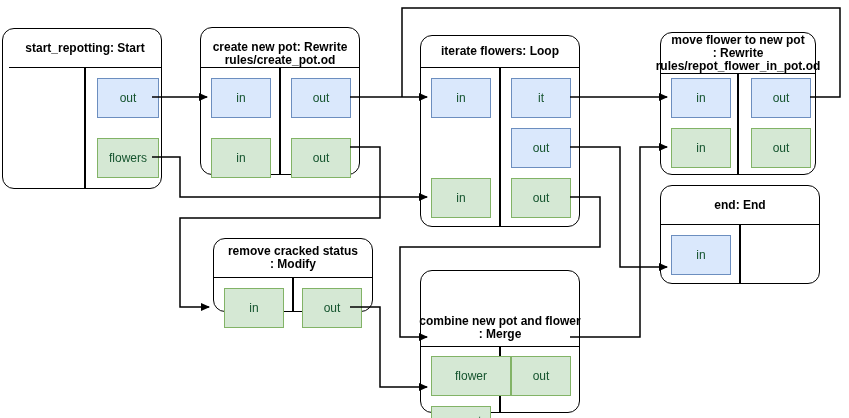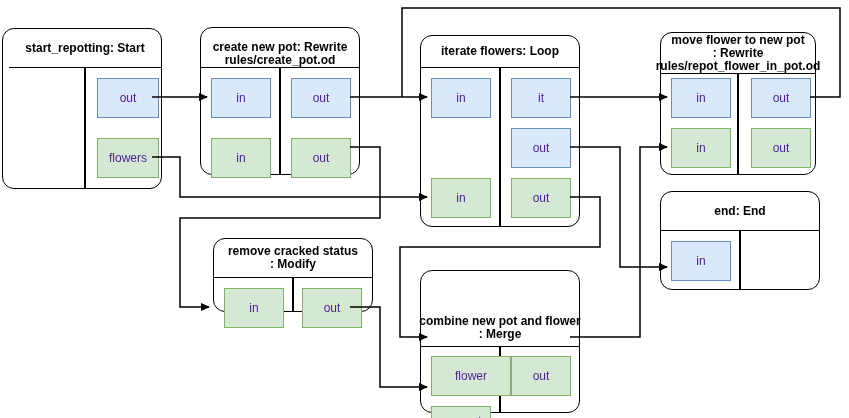--- a/index.html
+++ b/index.html
@@ -48,21 +48,21 @@
     margin-left: -0.75px;
     background: #000000;
   }
   .port {
     position: absolute;
     box-sizing: border-box;
     display: flex;
     align-items: center;
     justify-content: center;
     font-size: 12px;
-    color: #4c1d95;
+    color: #14532d;
     text-align: center;
   }
   .port.blue  { background: #dae8fc; border: 1px solid #6c8ebf; }
   .port.green { background: #d5e8d4; border: 1px solid #82b366; }
   svg.edges {
     position: absolute;
     left: 0;
     top: 0;
     z-index: 2;
     pointer-events: none;
@@ -121,21 +121,21 @@
         <div class="title-line">rules/repot_flower_in_pot.od</div>
       </div>
       <div class="node-body">
         <div class="col-divider"></div>
         <div class="port blue" style="left: 10px; top: 4px; width: 60px; height: 40px;">in</div>
         <div class="port blue" style="left: 90px; top: 4px; width: 60px; height: 40px;">out</div>
         <div class="port green" style="left: 10px; top: 54px; width: 60px; height: 40px;">in</div>
         <div class="port green" style="left: 90px; top: 54px; width: 60px; height: 40px;">out</div>
       </div>
     </div>
-    <div class="node" style="left: 660px; top: 191px; width: 160px; height: 99px;">
+    <div class="node" style="left: 660px; top: 185px; width: 160px; height: 99px;">
       <div class="node-title" style="height: 39px;">
         <div class="title-line">end: End</div>
       </div>
       <div class="node-body">
         <div class="col-divider"></div>
         <div class="port blue" style="left: 10px; top: 10px; width: 60px; height: 40px;">in</div>
       </div>
     </div>
     <div class="node" style="left: 213px; top: 238px; width: 160px; height: 74px;">
       <div class="node-title" style="height: 39px;">

